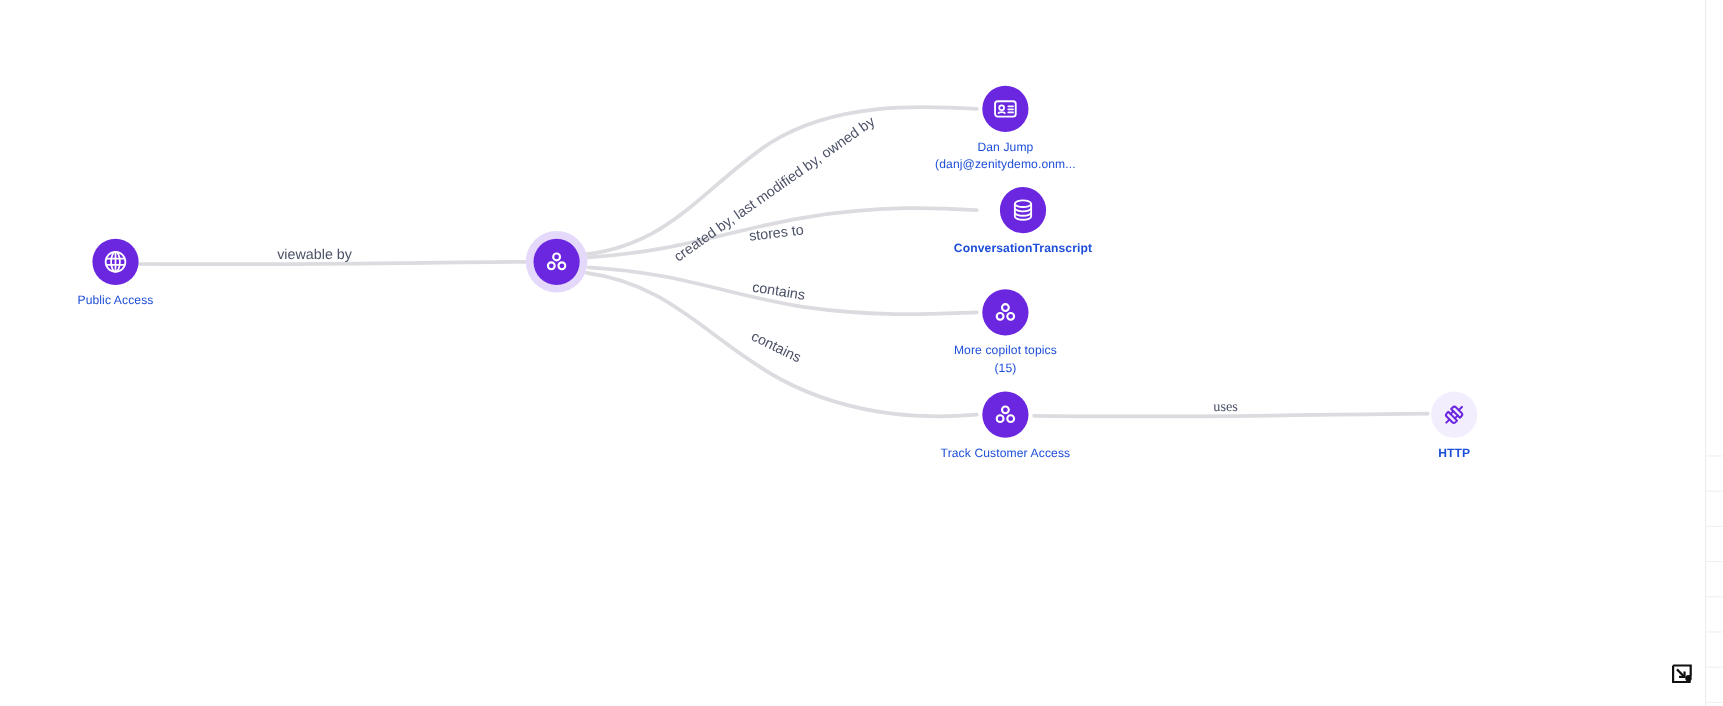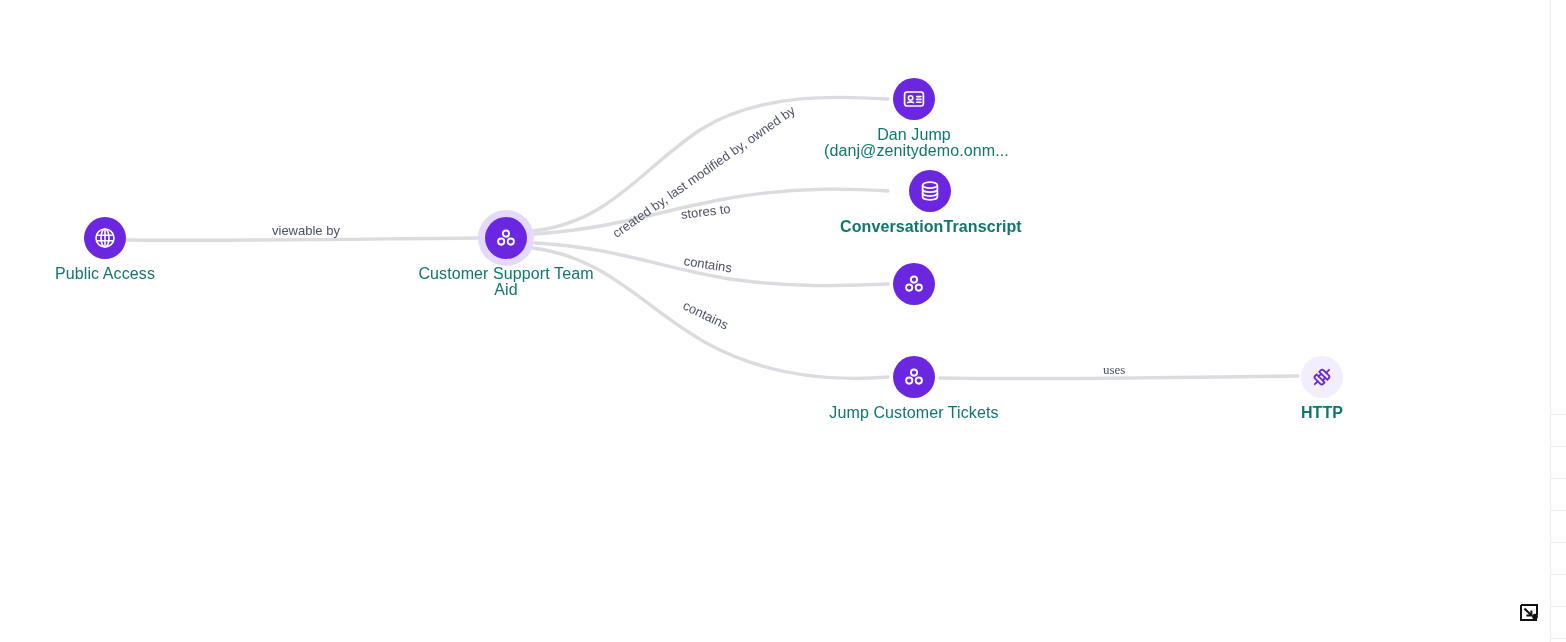--- a/index.html
+++ b/index.html
@@ -55,23 +55,23 @@
   .node-circle.selected {
     box-shadow: 0 0 0 7px #e4d9fb;
   }
   .node-circle.soft {
     background: #f3eefe;
   }
   .node-circle svg { display: block; }
 
   .node-label {
     margin-top: 7px;
-    font-size: 16px;
+    font-size: 11px;
     line-height: 15.6px;
-    color: #0f766e;
+    color: #1d4ed8;
     letter-spacing: 0.1px;
     white-space: pre-line;
   }
 
   
   .edge-label {
     position: absolute;
     font-size: 13px;
     color: #4b5166;
     white-space: nowrap;
@@ -120,21 +120,21 @@
         <path d="M 121 240 C 260 241, 360 239, 478 238"></path>
         <path d="M 533 231 C 610 222, 640 170, 700 130 C 760 92, 840 96, 888 99"></path>
         <path d="M 535 234 C 620 228, 660 210, 730 198 C 800 186, 855 189, 888 191"></path>
         <path d="M 535 243 C 620 248, 660 268, 730 279 C 800 289, 855 285, 888 284"></path>
         <path d="M 533 248 C 610 258, 645 310, 710 345 C 780 382, 850 380, 888 377"></path>
         <path d="M 940 378 C 1080 380, 1180 377, 1298 376"></path>
       </g>
   </svg>
 
   <div id="edge-labels">
-      <div class="edge-label" style="left: 272px; top: 223px; transform: rotate(0deg);">viewable by</div>
+      <div class="edge-label" style="left: 252px; top: 223px; transform: rotate(0deg);">viewable by</div>
       <div class="edge-label" style="left: 614px; top: 227px; transform: rotate(-35deg);">created by, last modified by, owned by</div>
       <div class="edge-label" style="left: 681px; top: 207px; transform: rotate(-7deg);">stores to</div>
       <div class="edge-label" style="left: 684px; top: 253px; transform: rotate(9deg);">contains</div>
       <div class="edge-label" style="left: 684px; top: 297px; transform: rotate(26deg);">contains</div>
       <div class="edge-label" style="left: 1103px; top: 362px; transform: rotate(0deg); font-family: Liberation Serif, serif;">uses</div>
     </div>
 
   <div id="nodes">
       <div class="node" style="left: 105px; top: 217px;">
         <div class="node-circle">
@@ -151,22 +151,20 @@
       <div class="node" style="left: 506px; top: 217px;">
         <div class="node-circle selected">
           <span>
             <svg width="24" height="24" viewBox="0 0 24 24">
               <circle cx="12" cy="7.6" r="3.1" fill="none" stroke="#ffffff" stroke-width="1.9"></circle>
               <circle cx="7.2" cy="15.6" r="3.1" fill="none" stroke="#ffffff" stroke-width="1.9"></circle>
               <circle cx="16.8" cy="15.6" r="3.1" fill="none" stroke="#ffffff" stroke-width="1.9"></circle>
             </svg>
           </span>
         </div>
-        <div class="node-label">Customer Support Team
-Aid</div>
       </div>
       <div class="node" style="left: 914px; top: 78px;">
         <div class="node-circle">
           <span>
             <svg width="24" height="24" viewBox="0 0 24 24">
               <rect x="2.6" y="5" width="18.8" height="14" rx="2.4" fill="none" stroke="#ffffff" stroke-width="1.7"></rect>
               <circle cx="8.6" cy="11" r="2.2" fill="none" stroke="#ffffff" stroke-width="1.6"></circle>
               <path d="M5.3 16.3 C6.1 14.4, 11.1 14.4, 11.9 16.3" fill="none" stroke="#ffffff" stroke-width="1.6"></path>
               <path d="M14.6 9.6 H19 M14.6 12.4 H19 M14.6 15.2 H19" fill="none" stroke="#ffffff" stroke-width="1.6" stroke-linecap="round"></path>
             </svg>
@@ -191,32 +189,34 @@
       <div class="node" style="left: 914px; top: 263px;">
         <div class="node-circle">
           <span>
             <svg width="24" height="24" viewBox="0 0 24 24">
               <circle cx="12" cy="7.6" r="3.1" fill="none" stroke="#ffffff" stroke-width="1.9"></circle>
               <circle cx="7.2" cy="15.6" r="3.1" fill="none" stroke="#ffffff" stroke-width="1.9"></circle>
               <circle cx="16.8" cy="15.6" r="3.1" fill="none" stroke="#ffffff" stroke-width="1.9"></circle>
             </svg>
           </span>
         </div>
+        <div class="node-label">More copilot topics
+(15)</div>
       </div>
       <div class="node" style="left: 914px; top: 356px;">
         <div class="node-circle">
           <span>
             <svg width="24" height="24" viewBox="0 0 24 24">
               <circle cx="12" cy="7.6" r="3.1" fill="none" stroke="#ffffff" stroke-width="1.9"></circle>
               <circle cx="7.2" cy="15.6" r="3.1" fill="none" stroke="#ffffff" stroke-width="1.9"></circle>
               <circle cx="16.8" cy="15.6" r="3.1" fill="none" stroke="#ffffff" stroke-width="1.9"></circle>
             </svg>
           </span>
         </div>
-        <div class="node-label">Jump Customer Tickets</div>
+        <div class="node-label">Track Customer Access</div>
       </div>
       <div class="node" style="left: 1322px; top: 356px; font-weight: bold;">
         <div class="node-circle soft">
           <span>
             <svg width="26" height="26" viewBox="0 0 24 24">
               <g transform="rotate(-45 12 12)">
                 <path d="M2.6 12 H6.4" fill="none" stroke="#6b27df" stroke-width="1.7" stroke-linecap="round"></path>
                 <path d="M6.4 8.6 V15.4 C6.4 16.5, 7.3 17.2, 8.4 17.2 H10.2 V6.8 H8.4 C7.3 6.8, 6.4 7.5, 6.4 8.6 Z" fill="none" stroke="#6b27df" stroke-width="1.7" stroke-linejoin="round"></path>
                 <path d="M10.2 9.4 H13.6 M10.2 14.6 H13.6" fill="none" stroke="#6b27df" stroke-width="1.7" stroke-linecap="round"></path>
                 <path d="M13.6 6.8 H15.4 C16.5 6.8, 17.4 7.5, 17.4 8.6 V15.4 C17.4 16.5, 16.5 17.2, 15.4 17.2 H13.6 Z" fill="none" stroke="#6b27df" stroke-width="1.7" stroke-linejoin="round"></path>

